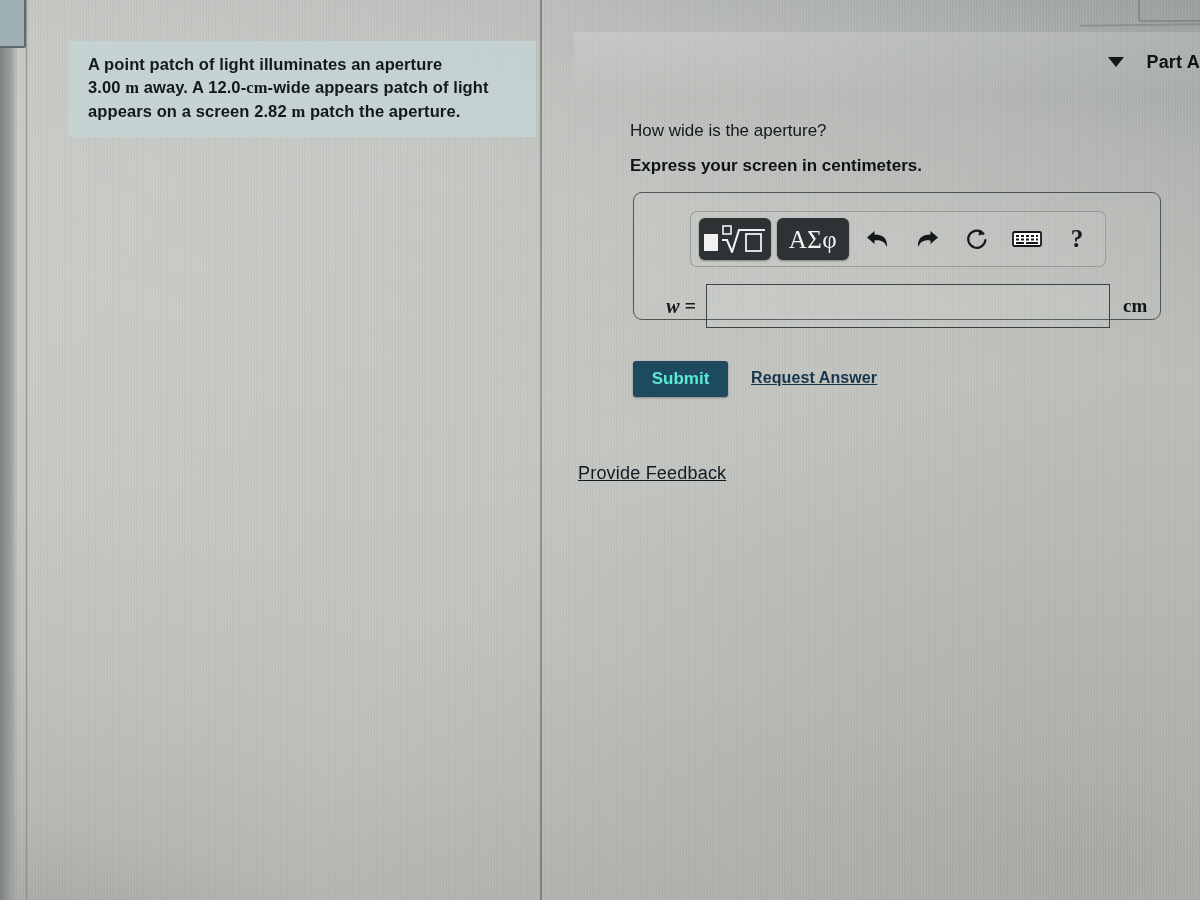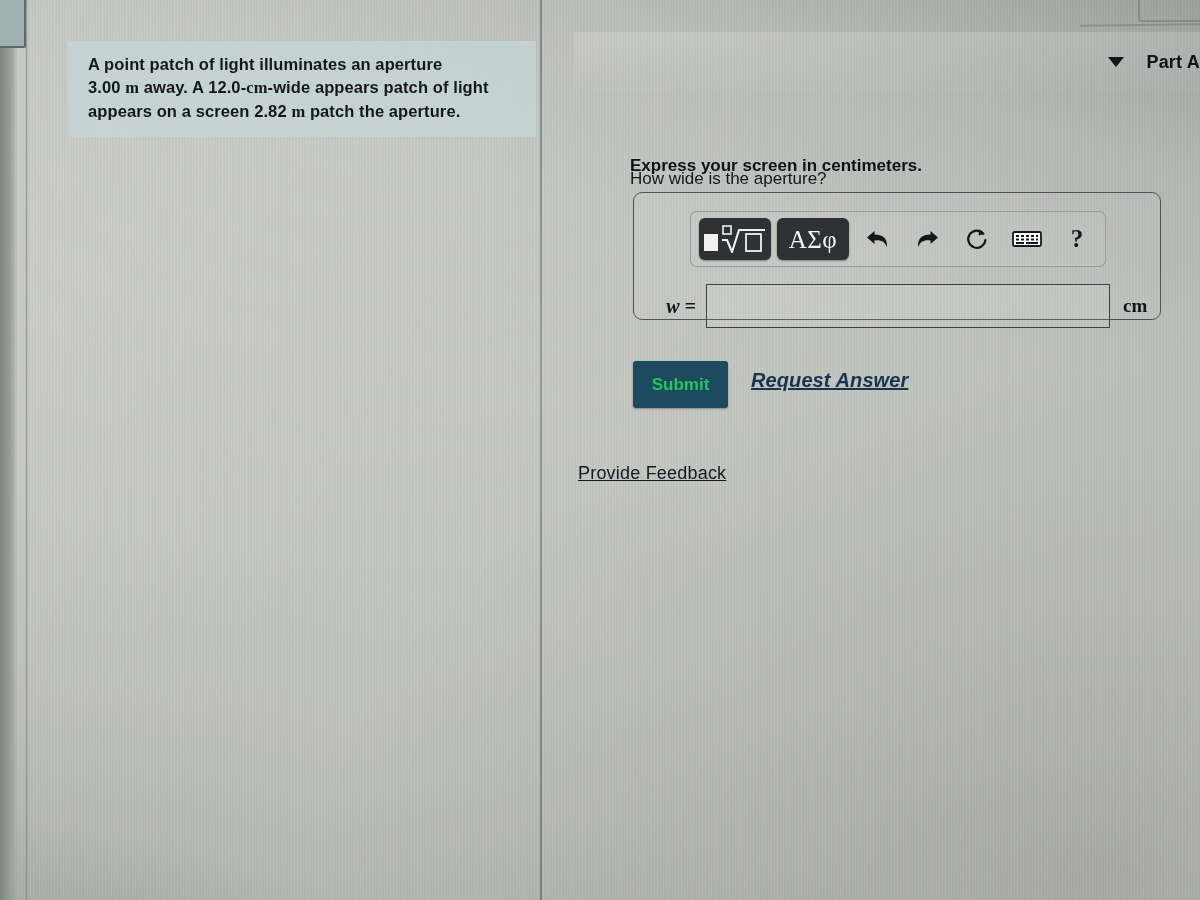--- a/index.html
+++ b/index.html
@@ -137,21 +137,20 @@
     letter-spacing: 0.2px;
   }
 
   #question-text {
     position: absolute;
     left: 86px;
     top: 121px;
     font-size: 17px;
     color: #14181a;
     font-weight: 500;
-    margin-top: 48px;
   }
   #instruction-text {
     position: absolute;
     left: 86px;
     top: 156px;
     font-size: 17px;
     color: #0f1214;
     font-weight: 700;
   }
 
@@ -258,42 +257,41 @@
     color: #14171a;
     font-weight: 600;
   }
 
   
   #submit-button {
     position: absolute;
     left: 89px;
     top: 361px;
     width: 95px;
-    height: 47px;
+    height: 36px;
     background: #1d4a5e;
-    color: #22c55e;
+    color: #5eead4;
     border: none;
     border-radius: 3px;
     font-family: "Liberation Sans", sans-serif;
     font-size: 17px;
     font-weight: 600;
     cursor: pointer;
     box-shadow: 0 1px 2px rgba(0,0,0,0.3);
   }
   #request-answer {
     position: absolute;
     left: 207px;
     top: 369px;
-    font-size: 20px;
+    font-size: 16px;
     font-weight: 700;
     color: #15354d;
     text-decoration: underline;
     cursor: pointer;
     letter-spacing: 0.1px;
-    font-style: italic;
   }
   #provide-feedback {
     position: absolute;
     left: 34px;
     top: 463px;
     font-size: 18px;
     color: #121a22;
     text-decoration: underline;
     cursor: pointer;
     letter-spacing: 0.2px;

